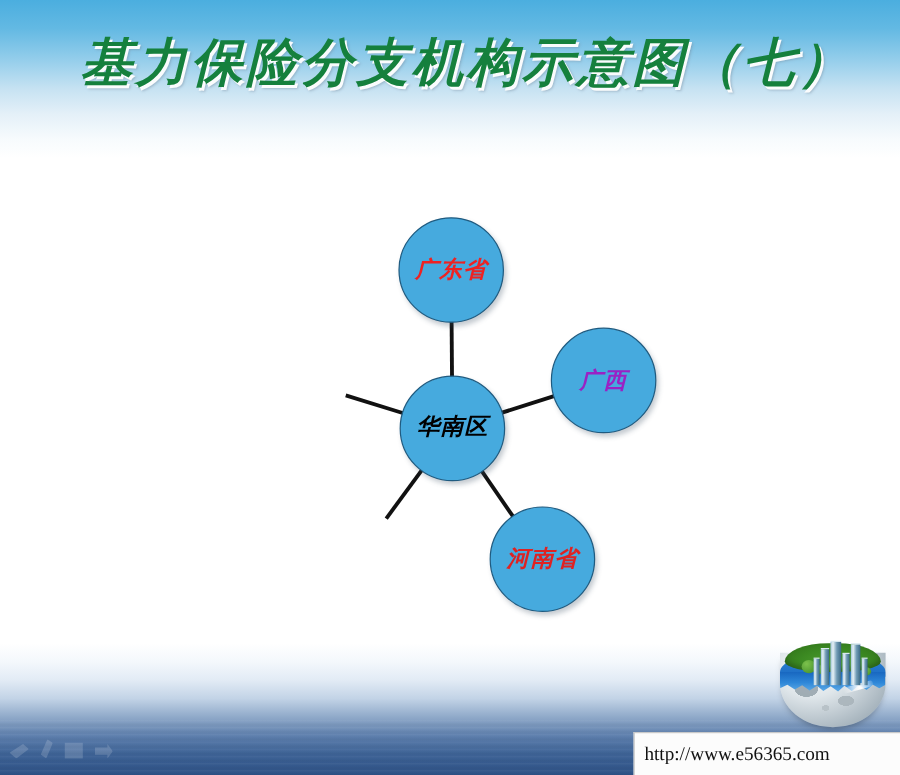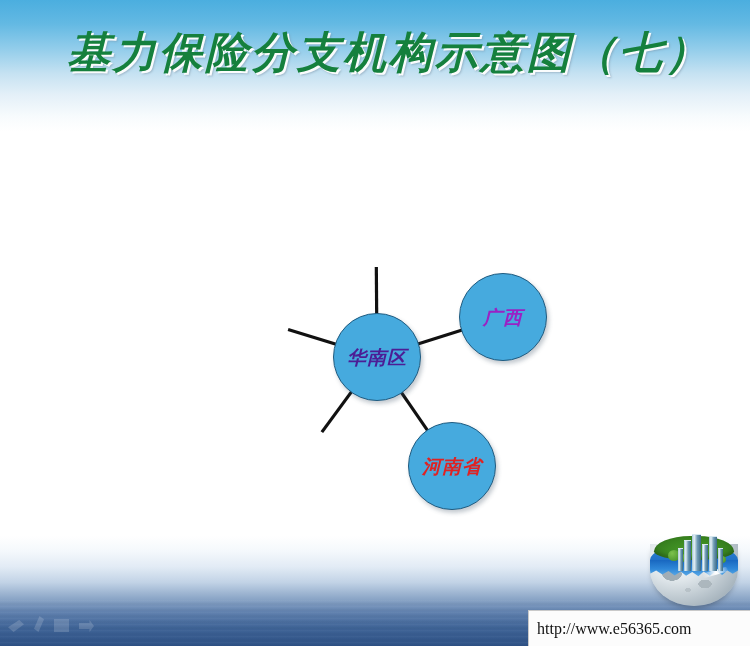--- a/index.html
+++ b/index.html
@@ -206,21 +206,24 @@
   <div id="diagram">
     <svg id="edges" viewBox="0 0 750 646" width="750" height="646">
         <line x1="376.681827311987" y1="315.0012051822841" x2="376.318172688013" y2="266.9987948177159" stroke="#111111" stroke-width="3.2" stroke-linecap="butt"></line>
         <line x1="417.0312192200708" y1="344.2916764380728" x2="462.9687807799292" y2="329.7083235619272" stroke="#111111" stroke-width="3.2" stroke-linecap="butt"></line>
         <line x1="400.80768083263433" y1="391.6004961434286" x2="428.19231916736567" y2="431.3995038565714" stroke="#111111" stroke-width="3.2" stroke-linecap="butt"></line>
         <line x1="352.14926128894786" y1="390.8591314938085" x2="321.85073871105214" y2="432.1408685061915" stroke="#111111" stroke-width="3.2" stroke-linecap="butt"></line>
         <line x1="336.8842719022929" y1="344.56101454334663" x2="288.1157280977071" y2="329.43898545665337" stroke="#111111" stroke-width="3.2" stroke-linecap="butt"></line>
       </svg>
 
   <div class="node" style="left: 333px; top: 313px; width: 88px; height: 88px; background: rgb(70, 170, 222); border-color: rgb(31, 91, 128);">
-        <span class="node-label" style="color: #4c1d95;">华南区</span>
+        <span class="node-label" style="color: #000000; font-family: Liberation Mono, monospace;">华南区</span>
+      </div>
+      <div class="node" style="left: 332px; top: 181px; width: 88px; height: 88px; background: rgb(70, 170, 222); border-color: rgb(31, 91, 128);">
+        <span class="node-label" style="color: rgb(238, 34, 34);">广东省</span>
       </div>
       <div class="node" style="left: 408px; top: 422px; width: 88px; height: 88px; background: rgb(70, 170, 222); border-color: rgb(31, 91, 128);">
         <span class="node-label" style="color: rgb(224, 34, 34);">河南省</span>
       </div>
       <div class="node" style="left: 459px; top: 273px; width: 88px; height: 88px; background: rgb(70, 170, 222); border-color: rgb(31, 91, 128);">
         <span class="node-label" style="color: rgb(154, 34, 196);">广西</span>
       </div>
     </div>
 
   <div id="globe">

